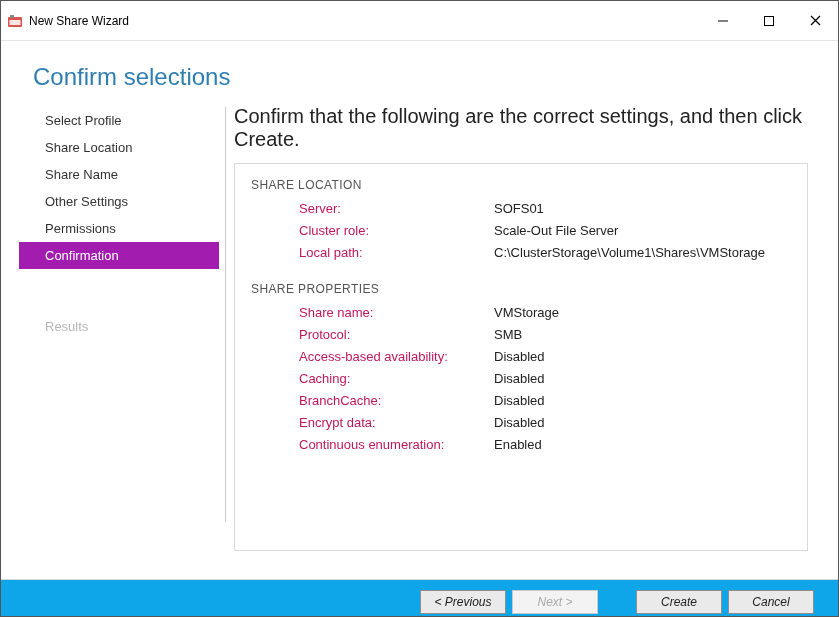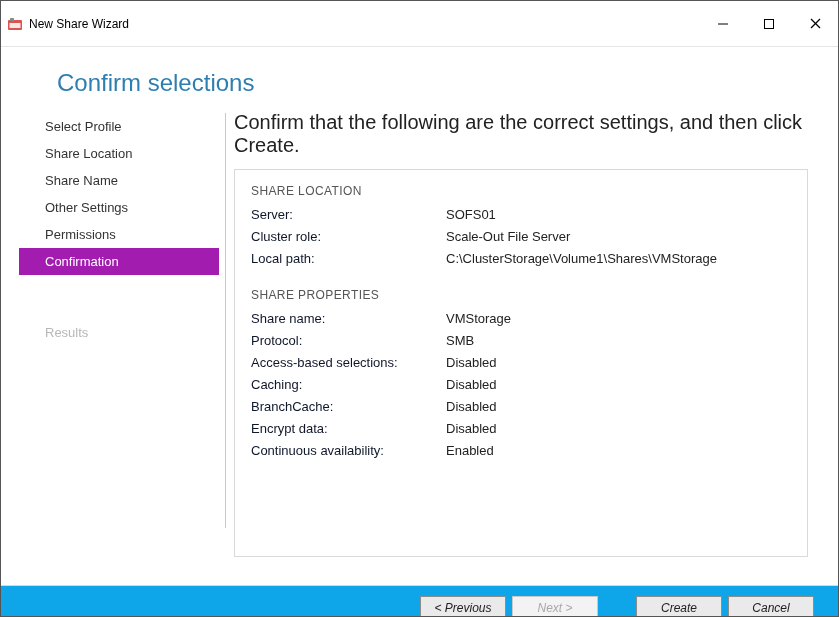--- a/index.html
+++ b/index.html
@@ -8,21 +8,21 @@
       font-size: 13px;
       background: #fff;
       width: 839px;
       height: 617px;
       overflow: hidden;
       border: 1px solid #555;
     }
     .titlebar {
       display: flex;
       align-items: center;
-      height: 46px;
+      height: 40px;
       padding: 0 0 0 6px;
       border-bottom: 1px solid #e5e5e5;
     }
     .titlebar .app-icon {
       width: 16px; height: 16px;
       margin-right: 6px;
       display: inline-flex;
       align-items: center; justify-content: center;
     }
     .titlebar .title {
@@ -37,21 +37,20 @@
     .titlebar .controls .ctl {
       width: 46px;
       display: flex;
       align-items: center;
       justify-content: center;
       font-size: 13px;
       color: #000;
     }
     .header-region {
       padding: 22px 32px 10px 32px;
-      margin-left: 24px;
     }
     .page-title {
       font-size: 24px;
       font-weight: 400;
       color: #2f7eb1;
     }
     .body-region {
       display: flex;
       padding: 0 30px 0 18px;
     }
@@ -105,21 +104,22 @@
       margin-top: 18px;
     }
     .row {
       display: flex;
       font-size: 13px;
       color: #444;
       line-height: 22px;
     }
     .row .label {
       width: 195px;
-      color: #0f172a;
+      color: #be185d;
+      margin-left: 48px;
     }
     .row .value {
       color: #222;
     }
     .footer {
       position: absolute;
       bottom: 0; left: 0; right: 0;
       border-top: 1px solid #d9d9d9;
       display: flex;
       justify-content: flex-end;
@@ -228,37 +228,37 @@
         <div class="section-head mt">SHARE PROPERTIES</div>
         <div class="row">
           <div class="label">Share name:</div>
           <div class="value">VMStorage</div>
         </div>
         <div class="row">
           <div class="label">Protocol:</div>
           <div class="value">SMB</div>
         </div>
         <div class="row">
-          <div class="label">Access-based selections:</div>
+          <div class="label">Access-based availability:</div>
           <div class="value">Disabled</div>
         </div>
         <div class="row">
           <div class="label">Caching:</div>
           <div class="value">Disabled</div>
         </div>
         <div class="row">
           <div class="label">BranchCache:</div>
           <div class="value">Disabled</div>
         </div>
         <div class="row">
           <div class="label">Encrypt data:</div>
           <div class="value">Disabled</div>
         </div>
         <div class="row">
-          <div class="label">Continuous availability:</div>
+          <div class="label">Continuous enumeration:</div>
           <div class="value">Enabled</div>
         </div>
       </div>
     </div>
   </div>
 
   <div class="footer">
     <div class="btn-group">
       <div class="btn">&lt; Previous</div>
       <div class="btn disabled">Next &gt;</div>

